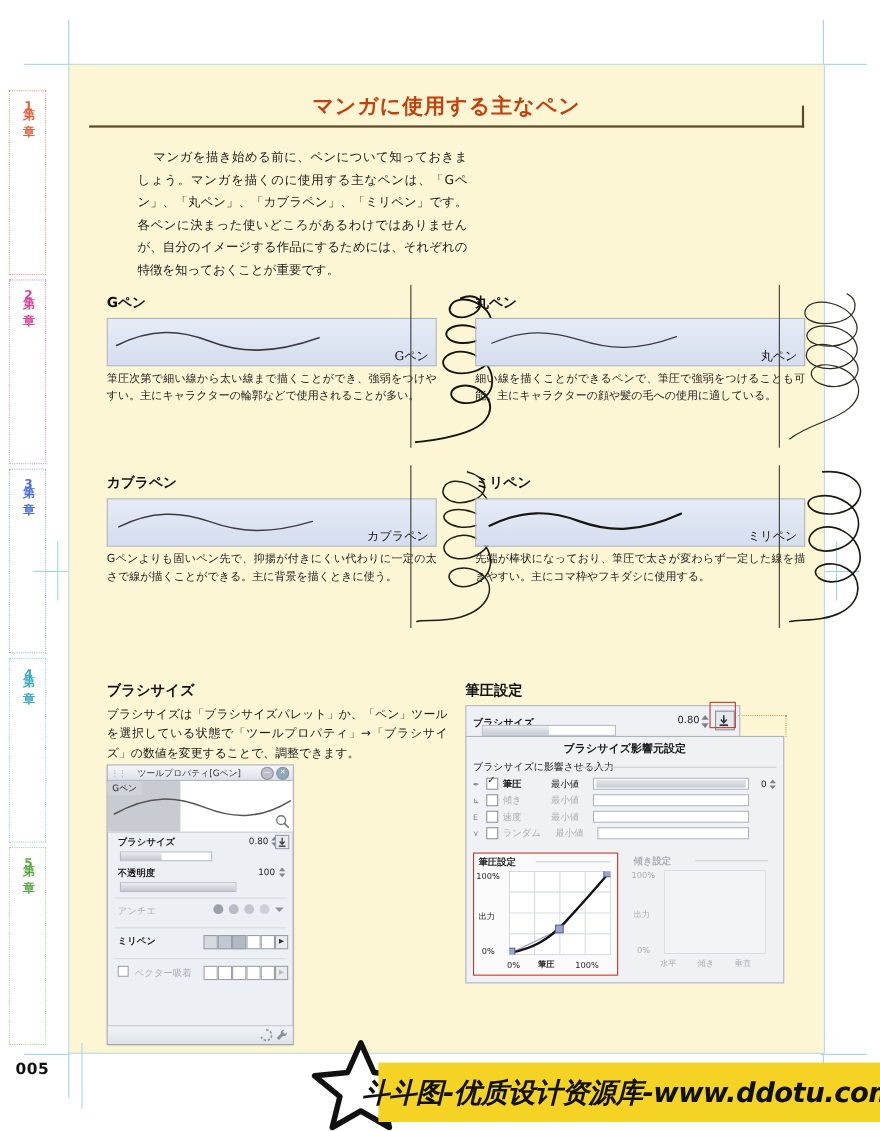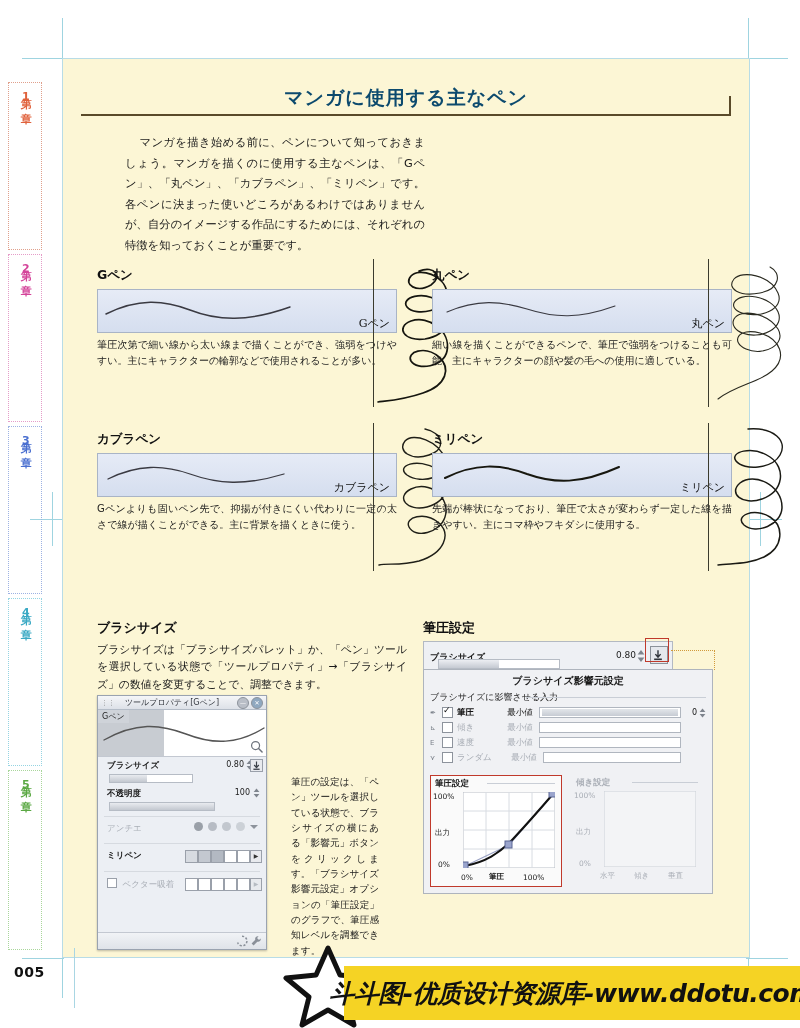--- a/index.html
+++ b/index.html
@@ -32,21 +32,21 @@
 
   
   .page-panel{
     position:absolute;left:62px;top:58px;width:688px;height:900px;
     background:#fcf6d5;border:1px solid #b8dce6;box-sizing:border-box;
   }
 
   
   .title-wrap{position:absolute;left:18px;top:28px;width:650px;}
   .title-text{
-    text-align:center;color:#0c4a6e;font-weight:bold;font-size:19px;
+    text-align:center;color:#c2410c;font-weight:bold;font-size:19px;
     letter-spacing:1px;line-height:1.1;
   }
   .title-rule{
     margin-top:6px;height:2px;background:#5a4a2a;position:relative;
   }
   .title-rule:after{
     content:"";position:absolute;right:0;top:-18px;width:2px;height:20px;background:#5a4a2a;
   }
 
   
@@ -151,21 +151,21 @@
     background:#f0f1f4;border:1px solid #aeb4bd;box-sizing:border-box;padding:4px 6px;
   }
   .infl-title{text-align:center;font-size:10px;font-weight:bold;color:#1b1b1b;}
   .infl-sub{font-size:9px;color:#1b1b1b;margin:3px 0 1px;position:relative;}
   .infl-sub:after{content:"";position:absolute;left:96px;right:0;top:6px;height:1px;background:#c9ced6;}
   .infl-row{display:flex;align-items:center;height:15px;font-size:8.5px;}
   .infl-row .gl{width:12px;color:#7b818a;font-size:7px;}
   .infl-row .cb{width:9px;height:9px;border:1px solid #8d939c;background:#fff;margin-right:4px;position:relative;}
   .infl-row .cb.on:after{content:"✓";position:absolute;left:0;top:-3px;font-size:9px;color:#111;font-weight:bold;}
   .infl-row .nm{width:44px;color:#111;font-weight:bold;}
-  .infl-row .mn{width:38px;color:#111;text-align:center;}
+  .infl-row .mn{width:38px;color:#111;}
   .infl-row .sl{flex:1;height:9px;background:#fff;border:1px solid #b0b6bf;position:relative;}
   .infl-row .sl i{position:absolute;left:2px;top:1px;bottom:1px;right:2px;
     background:linear-gradient(180deg,#e3e6ea,#c6cbd3);display:block;}
   .infl-row .vv{width:16px;text-align:right;color:#111;font-size:8px;}
   .infl-row .sp{width:7px;height:10px;margin-left:2px;}
   .infl-row.dim .nm,.infl-row.dim .mn{color:#a8adb5;font-weight:normal;}
 
   .graph-wrap{position:absolute;left:6px;top:105px;display:flex;gap:10px;}
   .graph-card{width:132px;height:112px;position:relative;padding:2px 4px;box-sizing:border-box;}
   .graph-card.active{border:1.4px solid #c0392b;background:#fafafa;}
@@ -418,21 +418,20 @@
       <div class="tw-foot">
         <svg class="fi" viewBox="0 0 12 12" style="right:18px;">
           <path d="M6 1.2 A4.8 4.8 0 1 1 1.6 7.6" fill="none" stroke="#8a9099" stroke-width="1.5" stroke-dasharray="2.2 1.6"></path>
         </svg>
         <svg class="fi" viewBox="0 0 12 12" style="right:4px;">
           <path d="M8.6 1.4 a2.6 2.6 0 0 0-3.3 3.3 L1.6 8.4 l2 2 L7.3 6.7 a2.6 2.6 0 0 0 3.3-3.3 L9 5 L7 3 Z" fill="#8a9099"></path>
         </svg>
       </div>
     </div>
 
-    <div class="caption">筆圧の設定は、「ペン」ツールを選択している状態で、ブラシサイズの横にある「影響元」ボタンをクリックします。「ブラシサイズ影響元設定」オプションの「筆圧設定」のグラフで、筆圧感知レベルを調整できます。</div>
 
     <div class="press-sec">
       <div class="sec-head">筆圧設定</div>
 
       <div class="bs-bar">
         <span class="bl">ブラシサイズ</span>
         <span class="bv">0.80</span>
         <svg class="bsp" viewBox="0 0 8 14" width="8" height="14">
           <path d="M4 1 L7.4 5.4 L0.6 5.4 Z" fill="#7e848d"></path>
             <path d="M4 13 L7.4 8.6 L0.6 8.6 Z" fill="#7e848d"></path>

